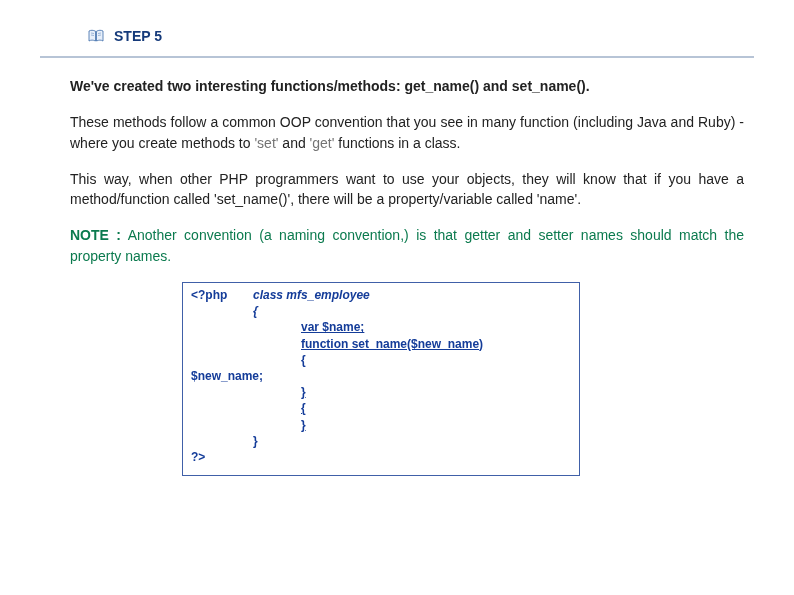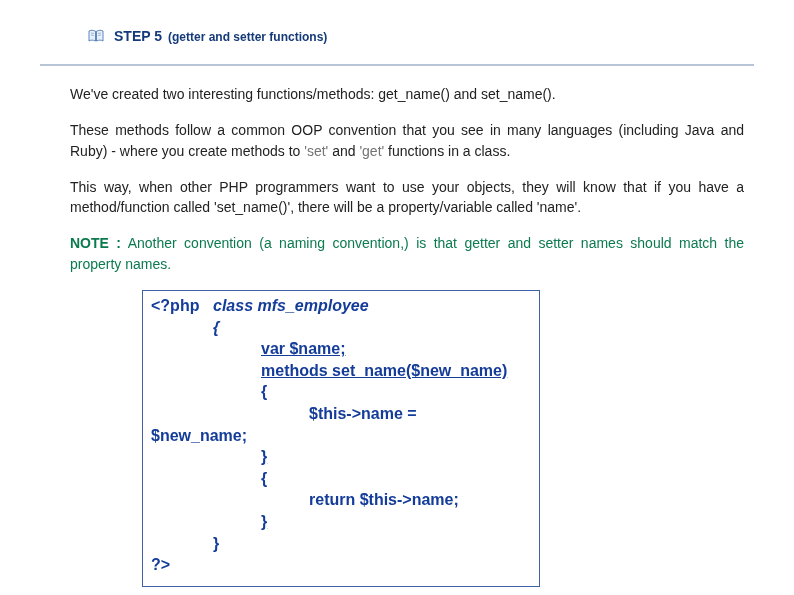--- a/index.html
+++ b/index.html
@@ -12,21 +12,21 @@
     overflow: hidden;
     box-sizing: border-box;
   }
   .page {
     padding: 28px 40px 20px 40px;
   }
   .header-row {
     display: flex;
     align-items: center;
     gap: 10px;
-    margin-bottom: 20px;
+    margin-bottom: 12px;
     padding-left: 48px;
   }
   .icon-book {
     width: 16px;
     height: 14px;
     flex: 0 0 auto;
   }
   .step-title {
     display: flex;
     align-items: baseline;
@@ -53,30 +53,31 @@
     color: #222;
     font-size: 14px;
     line-height: 1.45;
   }
   .para {
     margin-bottom: 16px;
     text-align: justify;
   }
   .para.nj {
     text-align: left;
+    font-weight: bold;
   }
   .red { color: #737373; }
   .green { color: #0b7a4e; }
   .code-outer {
-    margin-left: 72px;
+    margin-left: 112px;
     width: 380px;
     border: 1px solid #4060a8;
     padding: 4px 8px 10px 8px;
     font-family: Arial, Helvetica, sans-serif;
-    font-size: 16px;
+    font-size: 12px;
     font-weight: bold;
     color: #143c99;
     line-height: 1.35;
   }
   .lvl0 { margin-left: 0; }
   .row-inline { display: flex; }
   .col-left { width: 62px; flex: 0 0 auto; }
   .col-mid { flex: 1 1 auto; font-style: italic; }
   .indent-b { margin-left: 110px; text-decoration: underline; }
   .indent-c { margin-left: 158px; }
@@ -92,60 +93,57 @@
         <path d="M1 2 C3 1 5 1 7.5 2.2 L7.5 12 C5 10.8 3 10.8 1 12 Z" fill="#e8f0fb" stroke="#3a6aa8" stroke-width="0.8"></path>
         <path d="M15 2 C13 1 11 1 8.5 2.2 L8.5 12 C11 10.8 13 10.8 15 12 Z" fill="#e8f0fb" stroke="#3a6aa8" stroke-width="0.8"></path>
         <line x1="3" y1="4" x2="6" y2="4.5" stroke="#6b8fbf" stroke-width="0.6"></line>
         <line x1="3" y1="6" x2="6" y2="6.5" stroke="#6b8fbf" stroke-width="0.6"></line>
         <line x1="10" y1="4.5" x2="13" y2="4" stroke="#6b8fbf" stroke-width="0.6"></line>
         <line x1="10" y1="6.5" x2="13" y2="6" stroke="#6b8fbf" stroke-width="0.6"></line>
       </svg>
     </span>
     <div class="step-title">
       <span class="step-strong">STEP 5</span>
-      <span class="step-sub">(getter and setter functions)</span>
     </div>
   </div>
 
   <div class="hr"></div>
 
   <div class="body">
 
     <div class="para nj">
       <span>We've created two interesting functions/methods: get_name() and set_name().</span>
     </div>
 
     <div class="para">
-      <span>These methods follow a common OOP convention that you see in many languages (including Java and Ruby) - where you create methods to </span><span class="red">'set'</span><span> and </span><span class="red">'get'</span><span> functions in a class.</span>
+      <span>These methods follow a common OOP convention that you see in many function (including Java and Ruby) - where you create methods to </span><span class="red">'set'</span><span> and </span><span class="red">'get'</span><span> functions in a class.</span>
     </div>
 
     <div class="para">
       <span>This way, when other PHP programmers want to use your objects, they will know that if you have a method/function called 'set_name()', there will be a property/variable called 'name'.</span>
     </div>
 
     <div class="para">
       <span class="green" style="font-weight:bold">NOTE :</span><span class="green"> Another convention (a naming convention,) is that getter and setter names should match the property names.</span>
     </div>
 
     <div class="code-outer">
       <div class="row-inline">
         <div class="col-left">&lt;?php</div>
         <div class="col-mid">
           <div>class mfs_employee</div>
           <div>{</div>
         </div>
       </div>
       <div class="indent-b">var $name;</div>
-      <div class="indent-b">methods set_name($new_name)</div>
+      <div class="indent-b">function set_name($new_name)</div>
       <div class="indent-b">{</div>
-      <div class="indent-c">$this-&gt;name =</div>
       <div class="lvl0">$new_name;</div>
       <div class="indent-b">}</div>
       <div class="indent-b">{</div>
-      <div class="indent-c">return $this-&gt;name;</div>
       <div class="indent-b">}</div>
       <div class="row-inline">
         <div class="col-left" style="width:62px;"></div>
         <div>}</div>
       </div>
       <div class="lvl0">?&gt;</div>
     </div>
 
   </div>
 

